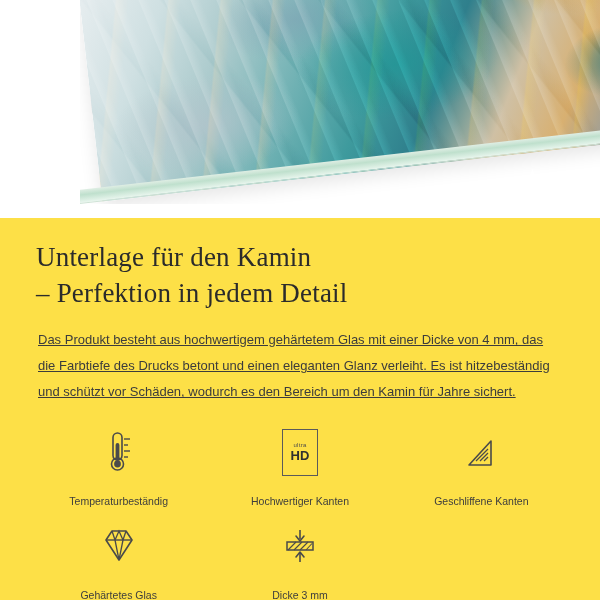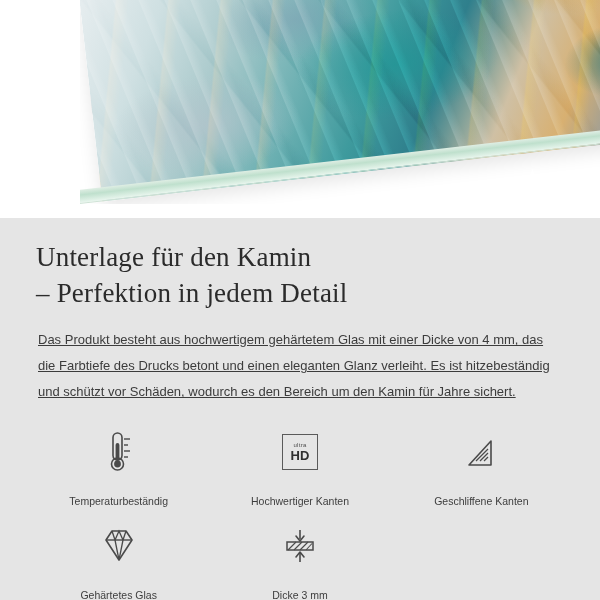--- a/index.html
+++ b/index.html
@@ -12,21 +12,21 @@
     height: 600px;
     background: #ffffff;
     font-family: "Liberation Sans", sans-serif;
     overflow: hidden;
   }
 
   .page {
     position: relative;
     width: 600px;
     height: 600px;
-    background: #e5e5e5;
+    background: #fde047;
   }
 
   
   .hero {
     position: relative;
     width: 600px;
     height: 218px;
     overflow: hidden;
     background: #ffffff;
   }
@@ -150,21 +150,21 @@
   .feature-label {
     margin-top: 20px;
     font-size: 10.5px;
     color: #3d3d3d;
     text-align: center;
     line-height: 1.3;
   }
 
   .hd-badge {
     width: 36px;
-    height: 36px;
+    height: 47px;
     border: 1.6px solid #5a5a5a;
     display: flex;
     flex-direction: column;
     align-items: center;
     justify-content: center;
     line-height: 1;
   }
   .hd-badge .ultra {
     font-size: 6px;
     letter-spacing: 0.3px;

